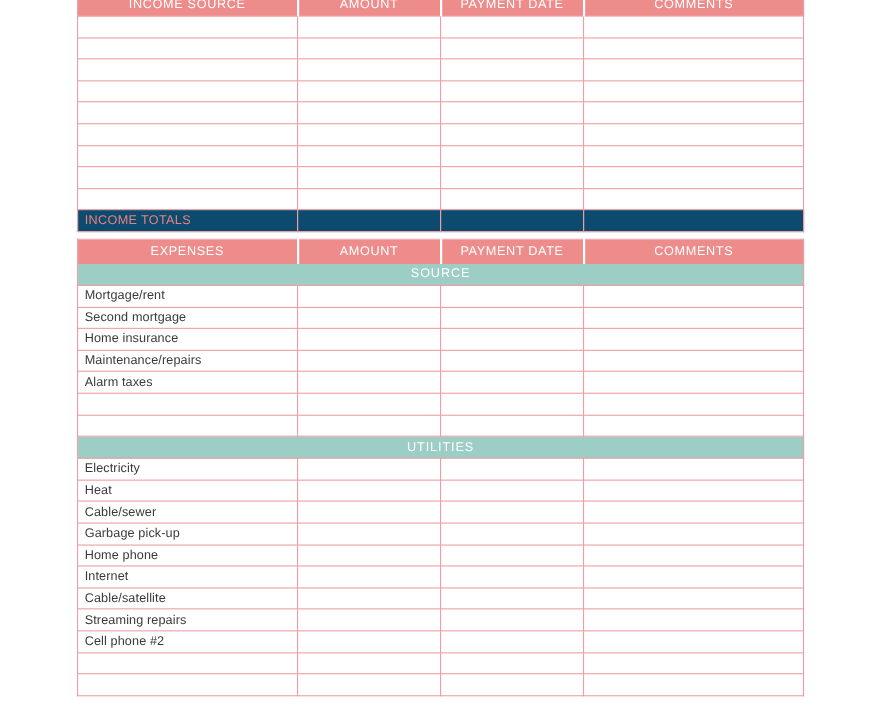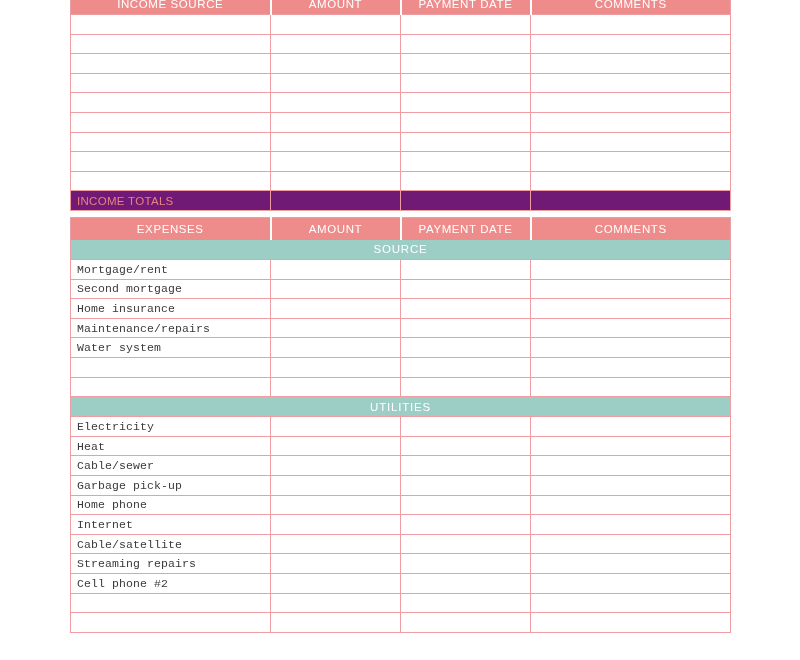--- a/index.html
+++ b/index.html
@@ -82,27 +82,26 @@
   }
   td.cell-name {
     text-align: left;
     padding-left: 6px;
     font-size: 11.5px;
     color: #3a3a3a;
     letter-spacing: 0.1px;
     vertical-align: middle;
     white-space: nowrap;
     overflow: hidden;
-    font-family: Liberation Mono, monospace;
   }
   td.cell-blank { background: #ffffff; }
 
   
   tr.totals-row td {
-    background: #701a75;
+    background: #0c4a6e;
     height: 20px;
   }
   td.cell-total-label {
     text-align: left;
     padding-left: 6px;
     font-size: 11.5px;
     color: #E8827F;
     letter-spacing: 0.3px;
     vertical-align: middle;
     white-space: nowrap;
@@ -235,21 +234,21 @@
           <td class="cell-blank"></td>
           <td class="cell-blank"></td>
         </tr>
         <tr class="data-row">
           <td class="cell-name">Maintenance/repairs</td>
           <td class="cell-blank"></td>
           <td class="cell-blank"></td>
           <td class="cell-blank"></td>
         </tr>
         <tr class="data-row">
-          <td class="cell-name">Water system</td>
+          <td class="cell-name">Alarm taxes</td>
           <td class="cell-blank"></td>
           <td class="cell-blank"></td>
           <td class="cell-blank"></td>
         </tr>
         <tr class="data-row">
           <td class="cell-name"></td>
           <td class="cell-blank"></td>
           <td class="cell-blank"></td>
           <td class="cell-blank"></td>
         </tr>

